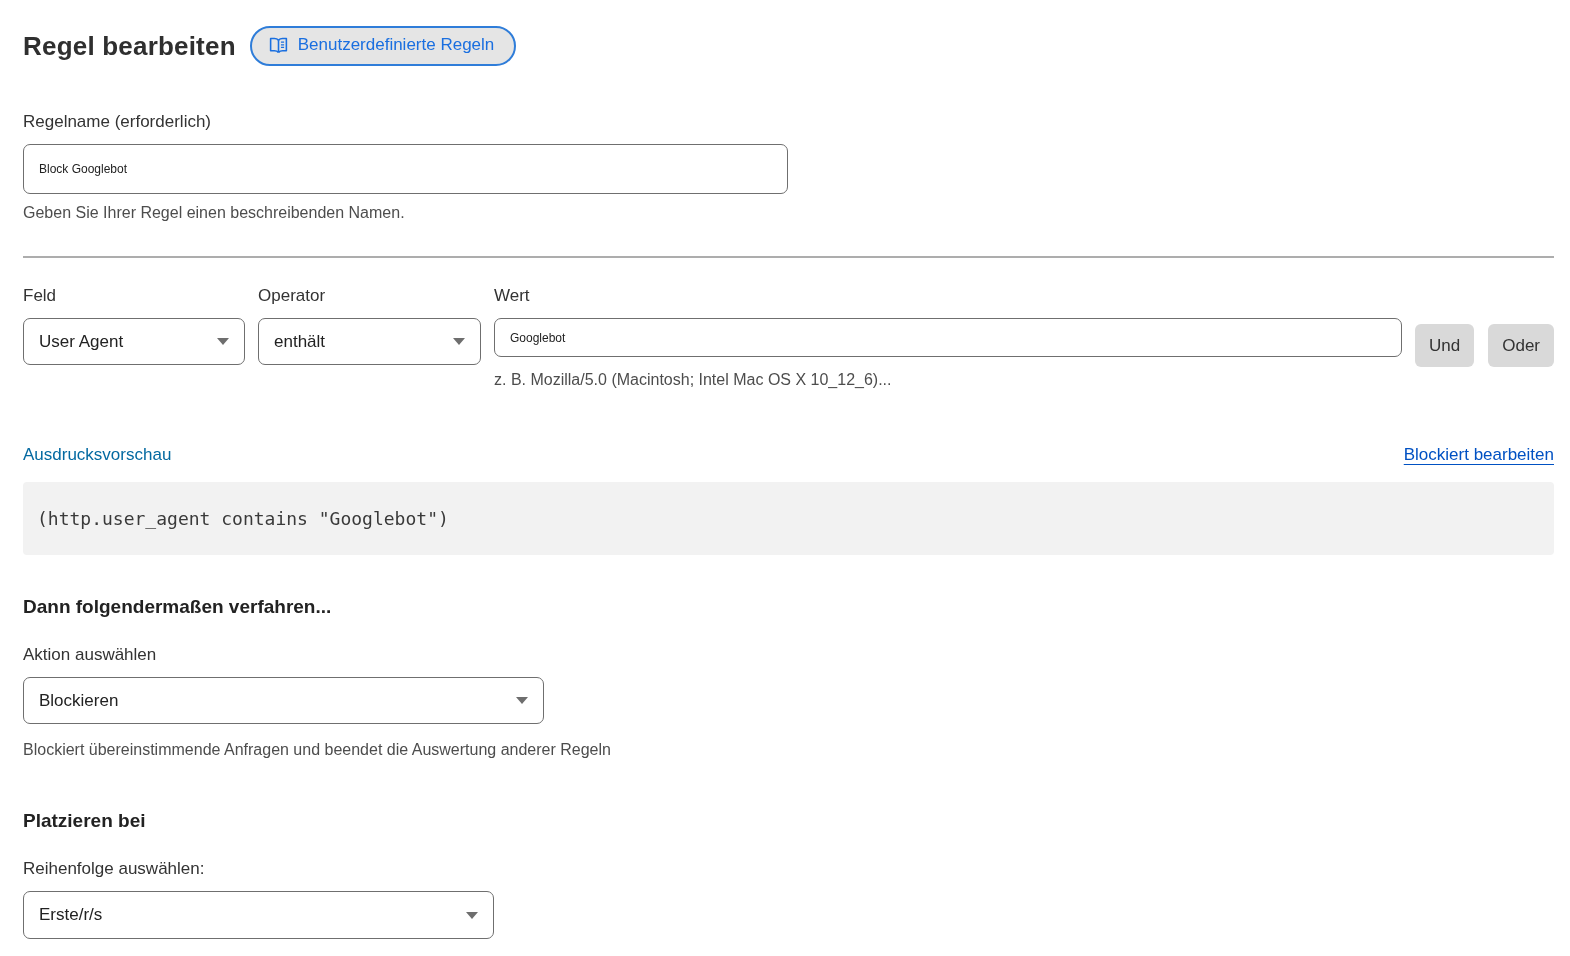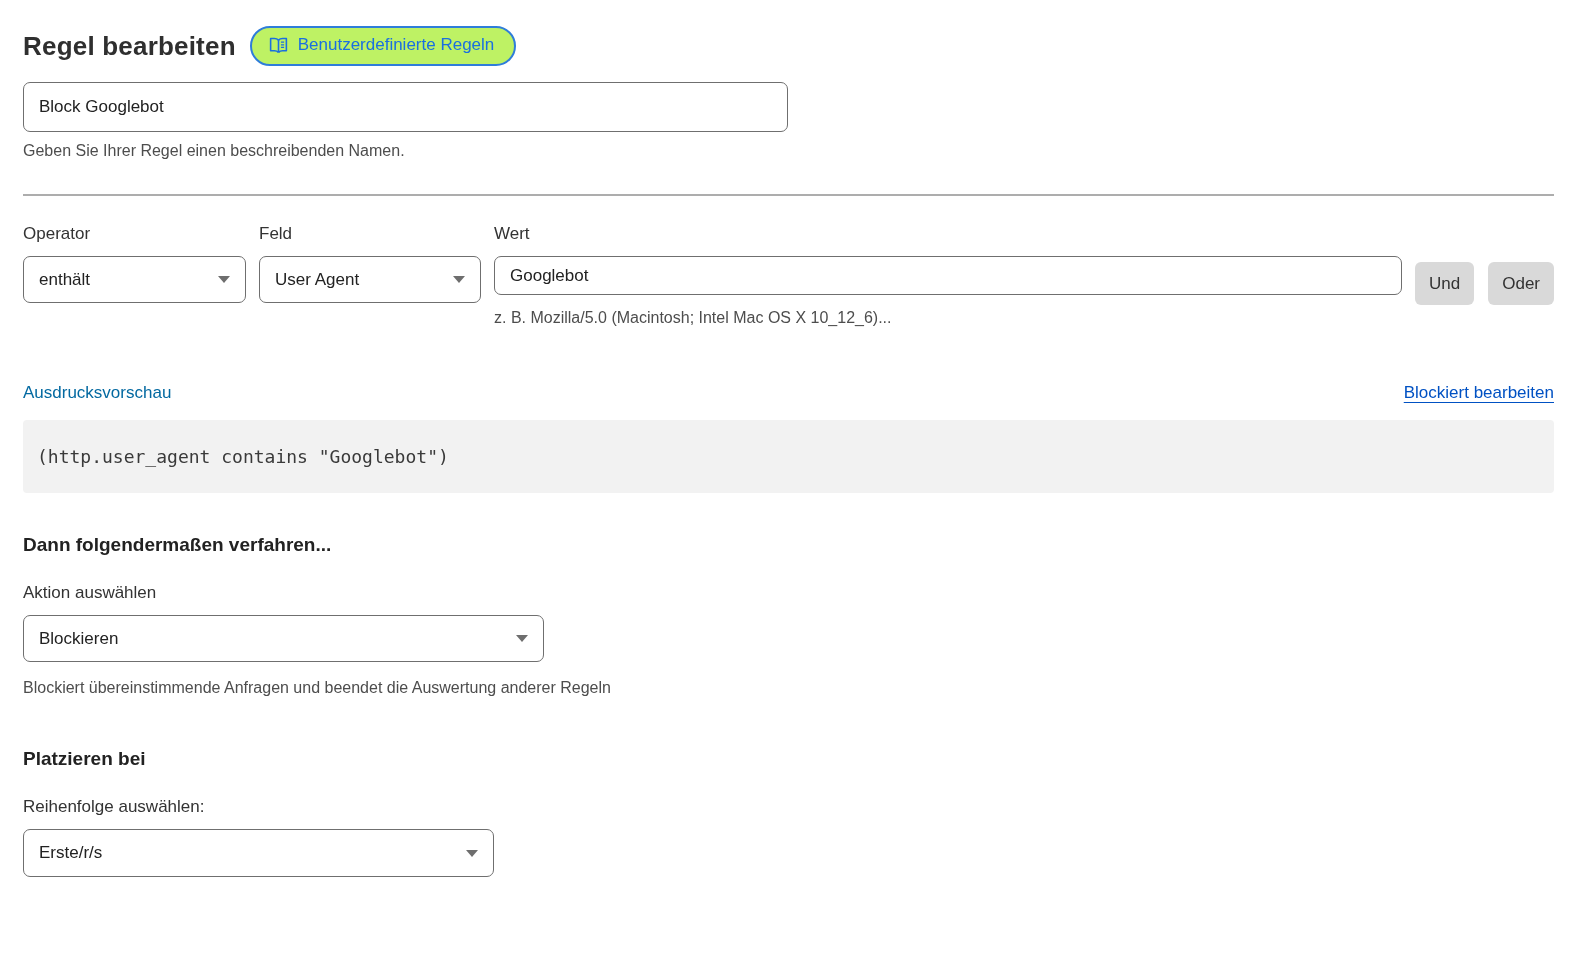--- a/index.html
+++ b/index.html
@@ -6,37 +6,37 @@
   html, body { background: #ffffff; }
   body {
     width: 1570px; height: 956px;
     font-family: "Liberation Sans", "DejaVu Sans", sans-serif;
     color: #2b2b2b;
     overflow: hidden;
   }
   .page { padding: 26px 16px 30px 23px; }
 
   
-  .header-row { display: flex; align-items: center; gap: 14px; margin-bottom: 16px; }
+  .header-row { display: flex; align-items: center; gap: 14px; margin-bottom: 46px; }
   .page-title { font-size: 26px; font-weight: 700; color: #2f2f2f; letter-spacing: 0.2px; }
   .docs-pill {
     display: inline-flex; align-items: center; gap: 9px;
     border: 2px solid #2f7dd9; border-radius: 21px;
-    background: #bef264; color: #1a6fe0;
+    background: #e5e5e5; color: #1a6fe0;
     font-size: 17px; font-family: inherit;
     padding: 7px 20px 8px 16px; cursor: pointer; line-height: 1.2;
   }
   .docs-pill svg { display: block; }
 
   
   .field-label { font-size: 17px; color: #333333; display: block; margin-bottom: 12px; }
   .helper-text { font-size: 16px; color: #4d4d4d; }
 
   .text-input {
-    font-family: inherit; font-size: 17px; color: #222222;
+    font-family: inherit; font-size: 12px; color: #222222;
     border: 1px solid #6f6f6f; border-radius: 7px;
     padding: 0 15px; height: 50px; width: 765px;
     background: #ffffff; outline: none;
   }
 
   .select-box {
     display: flex; align-items: center; justify-content: space-between;
     border: 1px solid #6f6f6f; border-radius: 7px;
     height: 47px; padding: 0 15px;
     font-size: 17px; color: #222222; background: #ffffff; cursor: pointer;
@@ -103,39 +103,40 @@
           <path d="M12 5.8C13.1 4.7 14.8 4 16.7 4H21v14h-4.3c-1.9 0-3.6.7-4.7 1.8"></path>
           <path d="M12 5.8v14"></path>
           <path d="M14.8 8.2h3.6M14.8 11.2h3.6M14.8 14.2h3.6" stroke-width="1.4"></path>
         </svg>
       </span>
       <span>Benutzerdefinierte Regeln</span>
     </button>
   </div>
 
   <div>
+    <label class="field-label">Regelname (erforderlich)</label>
     <input class="text-input" type="text" value="Block Googlebot" style="">
     <div class="helper-text" style="margin-top:10px;">Geben Sie Ihrer Regel einen beschreibenden Namen.</div>
   </div>
 
   <hr class="divider">
 
   <div class="cond-row">
+    <div class="cond-col col-field">
+      <label class="field-label">Feld</label>
+      <div class="select-box">
+        <span>User Agent</span>
+        <span class="caret"></span>
+      </div>
+    </div>
+
     <div class="cond-col col-op">
       <label class="field-label">Operator</label>
       <div class="select-box">
         <span>enthält</span>
-        <span class="caret"></span>
-      </div>
-    </div>
-
-    <div class="cond-col col-field">
-      <label class="field-label">Feld</label>
-      <div class="select-box">
-        <span>User Agent</span>
         <span class="caret"></span>
       </div>
     </div>
 
     <div class="cond-col col-value">
       <label class="field-label">Wert</label>
       <input class="text-input value-input" type="text" value="Googlebot" style="">
       <div class="helper-text cond-helper">z. B. Mozilla/5.0 (Macintosh; Intel Mac OS X 10_12_6)...</div>
     </div>
 

